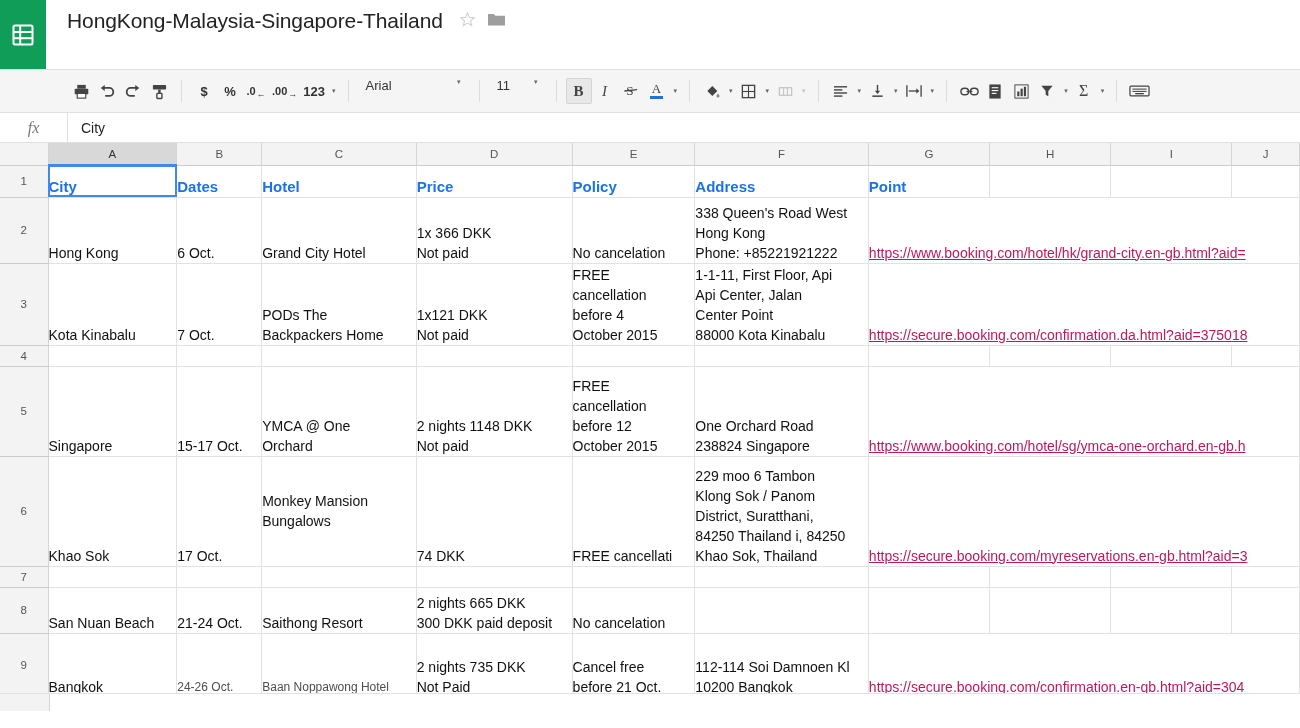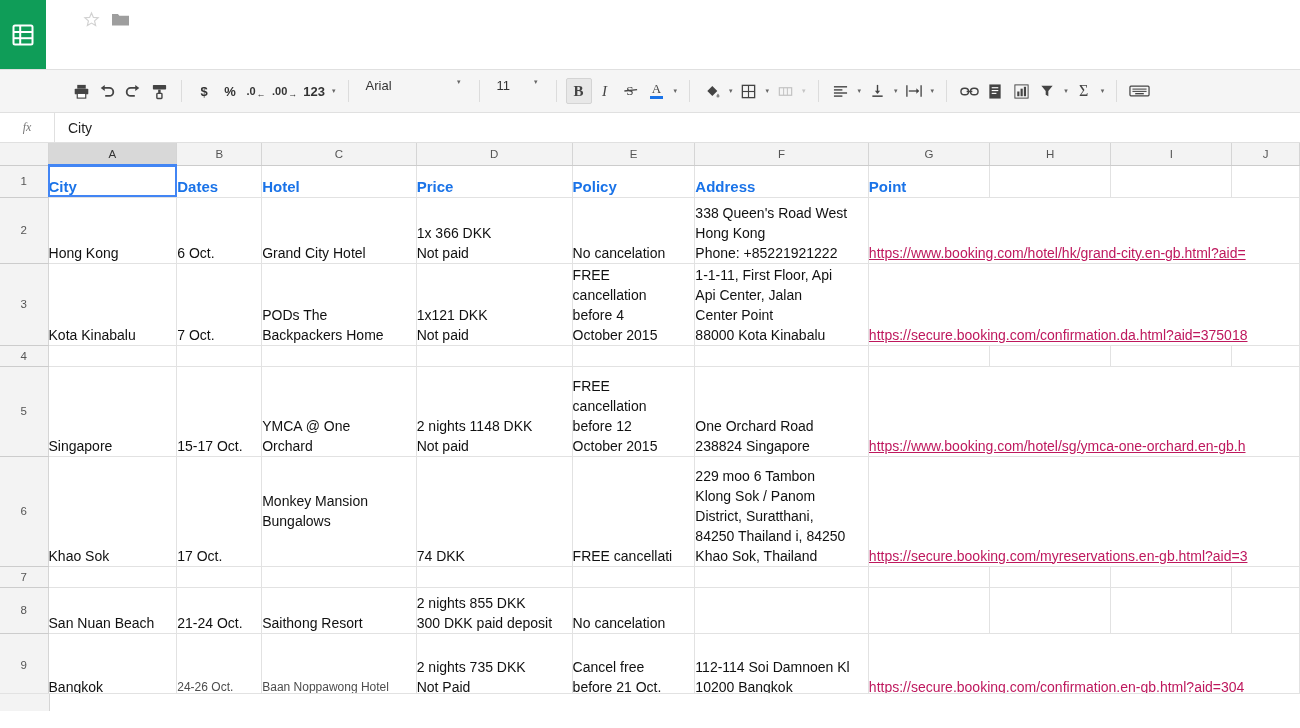--- a/index.html
+++ b/index.html
@@ -70,23 +70,23 @@
   }
   .sel-font { width: 112px; }
   .sel-size { width: 58px; }
 
   
   .formula-bar {
     height: 30px; display: flex; align-items: stretch;
     background: #fff; border-bottom: 1px solid #e0e0e0;
   }
   .fx {
-    width: 55px; display: flex; align-items: center; justify-content: center;
+    width: 68px; display: flex; align-items: center; justify-content: center;
     font-family: "Liberation Serif", serif; font-style: italic;
-    font-size: 12px; color: #777;
+    font-size: 16px; color: #777;
     border-right: 1px solid #e0e0e0;
   }
   .formula-input {
     flex: 1; display: flex; align-items: center;
     padding-left: 13px; font-size: 14px; color: #222;
   }
 
   
   .grid-wrap { position: relative; height: 568px; overflow: hidden; }
   table.sheet { border-collapse: collapse; table-layout: fixed; }
@@ -181,20 +181,21 @@
         <rect x="3.5" y="3.5" width="19" height="19" rx="1.5" fill="none" stroke="#fff" stroke-width="2"></rect>
         <line x1="3.5" y1="10" x2="22.5" y2="10" stroke="#fff" stroke-width="2"></line>
         <line x1="3.5" y1="16.2" x2="22.5" y2="16.2" stroke="#fff" stroke-width="2"></line>
         <line x1="10.2" y1="3.5" x2="10.2" y2="22.5" stroke="#fff" stroke-width="2"></line>
       </svg>
     </span>
   </div>
 
   <div class="title-area">
     <div class="doc-title-row">
+      <span class="doc-title">HongKong-Malaysia-Singapore-Thailand</span>
       <span class="star-icon">
         <svg width="17" height="17" viewBox="0 0 20 20">
           <path d="M10 2.4l2.25 5.1 5.55.46-4.2 3.65 1.26 5.42L10 14.2l-4.86 2.83 1.26-5.42L2.2 7.96l5.55-.46z" fill="none" stroke="#d2d2d2" stroke-width="1.4"></path>
         </svg>
       </span>
       <span class="folder-icon">
         <svg width="19" height="17" viewBox="0 0 20 18">
           <path d="M1 3.2h6.3l1.5 1.9H19v10.3H1z" fill="#9e9e9e"></path>
         </svg>
       </span>
@@ -559,21 +560,21 @@
       <td class="cell"></td>
       <td class="cell edge-col"></td>
     </tr>
 
     <tr style="height:46px">
       <td class="rowhdr">8</td>
       <td class="cell">San Nuan Beach</td>
       <td class="cell">21-24 Oct.</td>
       <td class="cell">Saithong Resort</td>
       <td class="cell">
-            <span class="celltext multiline">2 nights 855 DKK
+            <span class="celltext multiline">2 nights 665 DKK
 300 DKK paid deposit</span>
           </td>
       <td class="cell">No cancelation</td>
       <td class="cell"></td>
       <td class="cell"></td>
       <td class="cell"></td>
       <td class="cell"></td>
       <td class="cell edge-col"></td>
     </tr>
 

